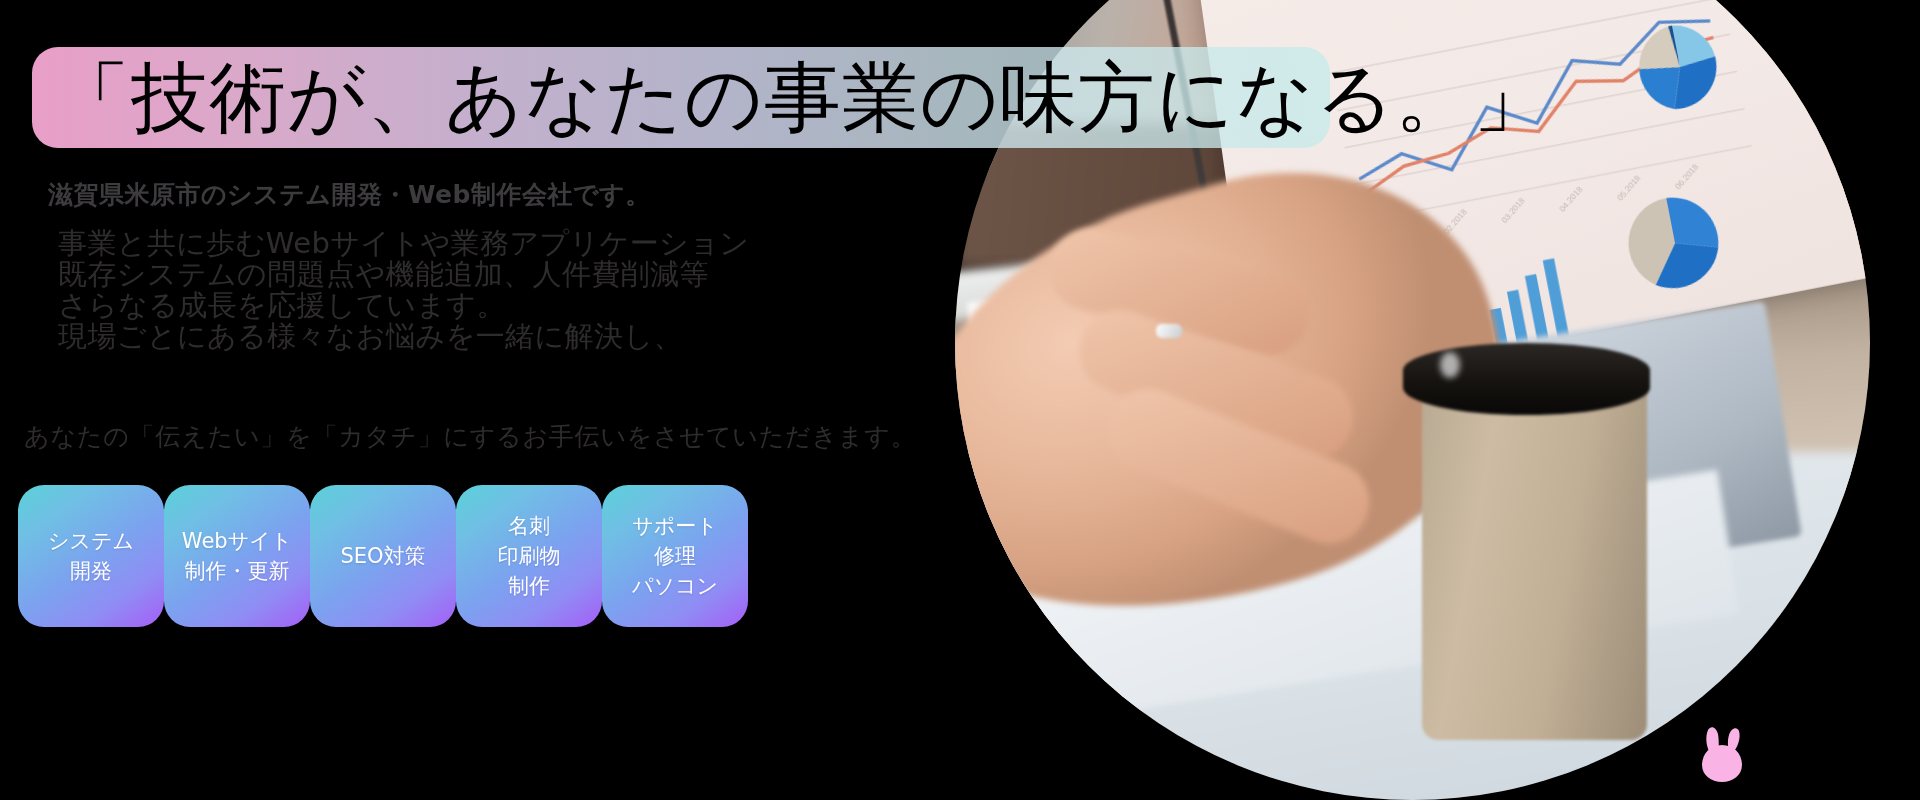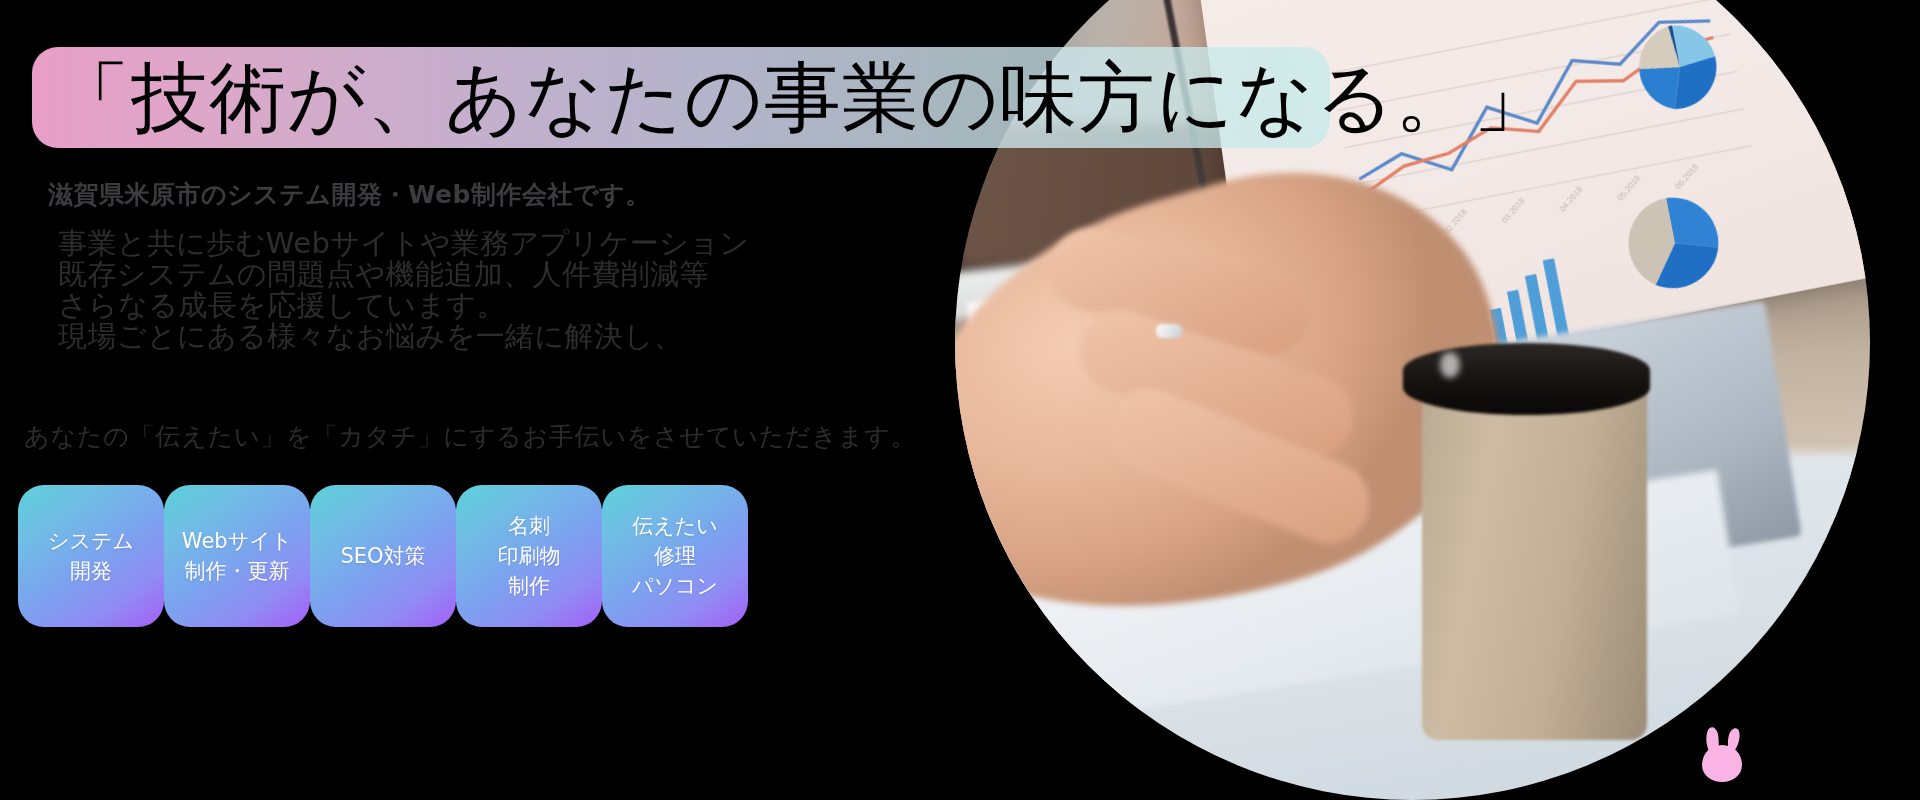--- a/index.html
+++ b/index.html
@@ -289,21 +289,21 @@
     <div class="card">
       <div>
         <span>名刺</span>
         <span>印刷物</span>
         <span>制作</span>
       </div>
     </div>
 
     <div class="card">
       <div>
-        <span>伝えたい</span>
+        <span>サポート</span>
         <span>修理</span>
         <span>パソコン</span>
       </div>
     </div>
 
   </div>
 
   <svg class="bunny" viewBox="0 0 50 58">
     <g fill="#f9b3e4">
       <path d="M14 30 C9 22 8 12 11 5 C14 0 19 2 21 9 C22 15 22 24 21 30 Z"></path>

